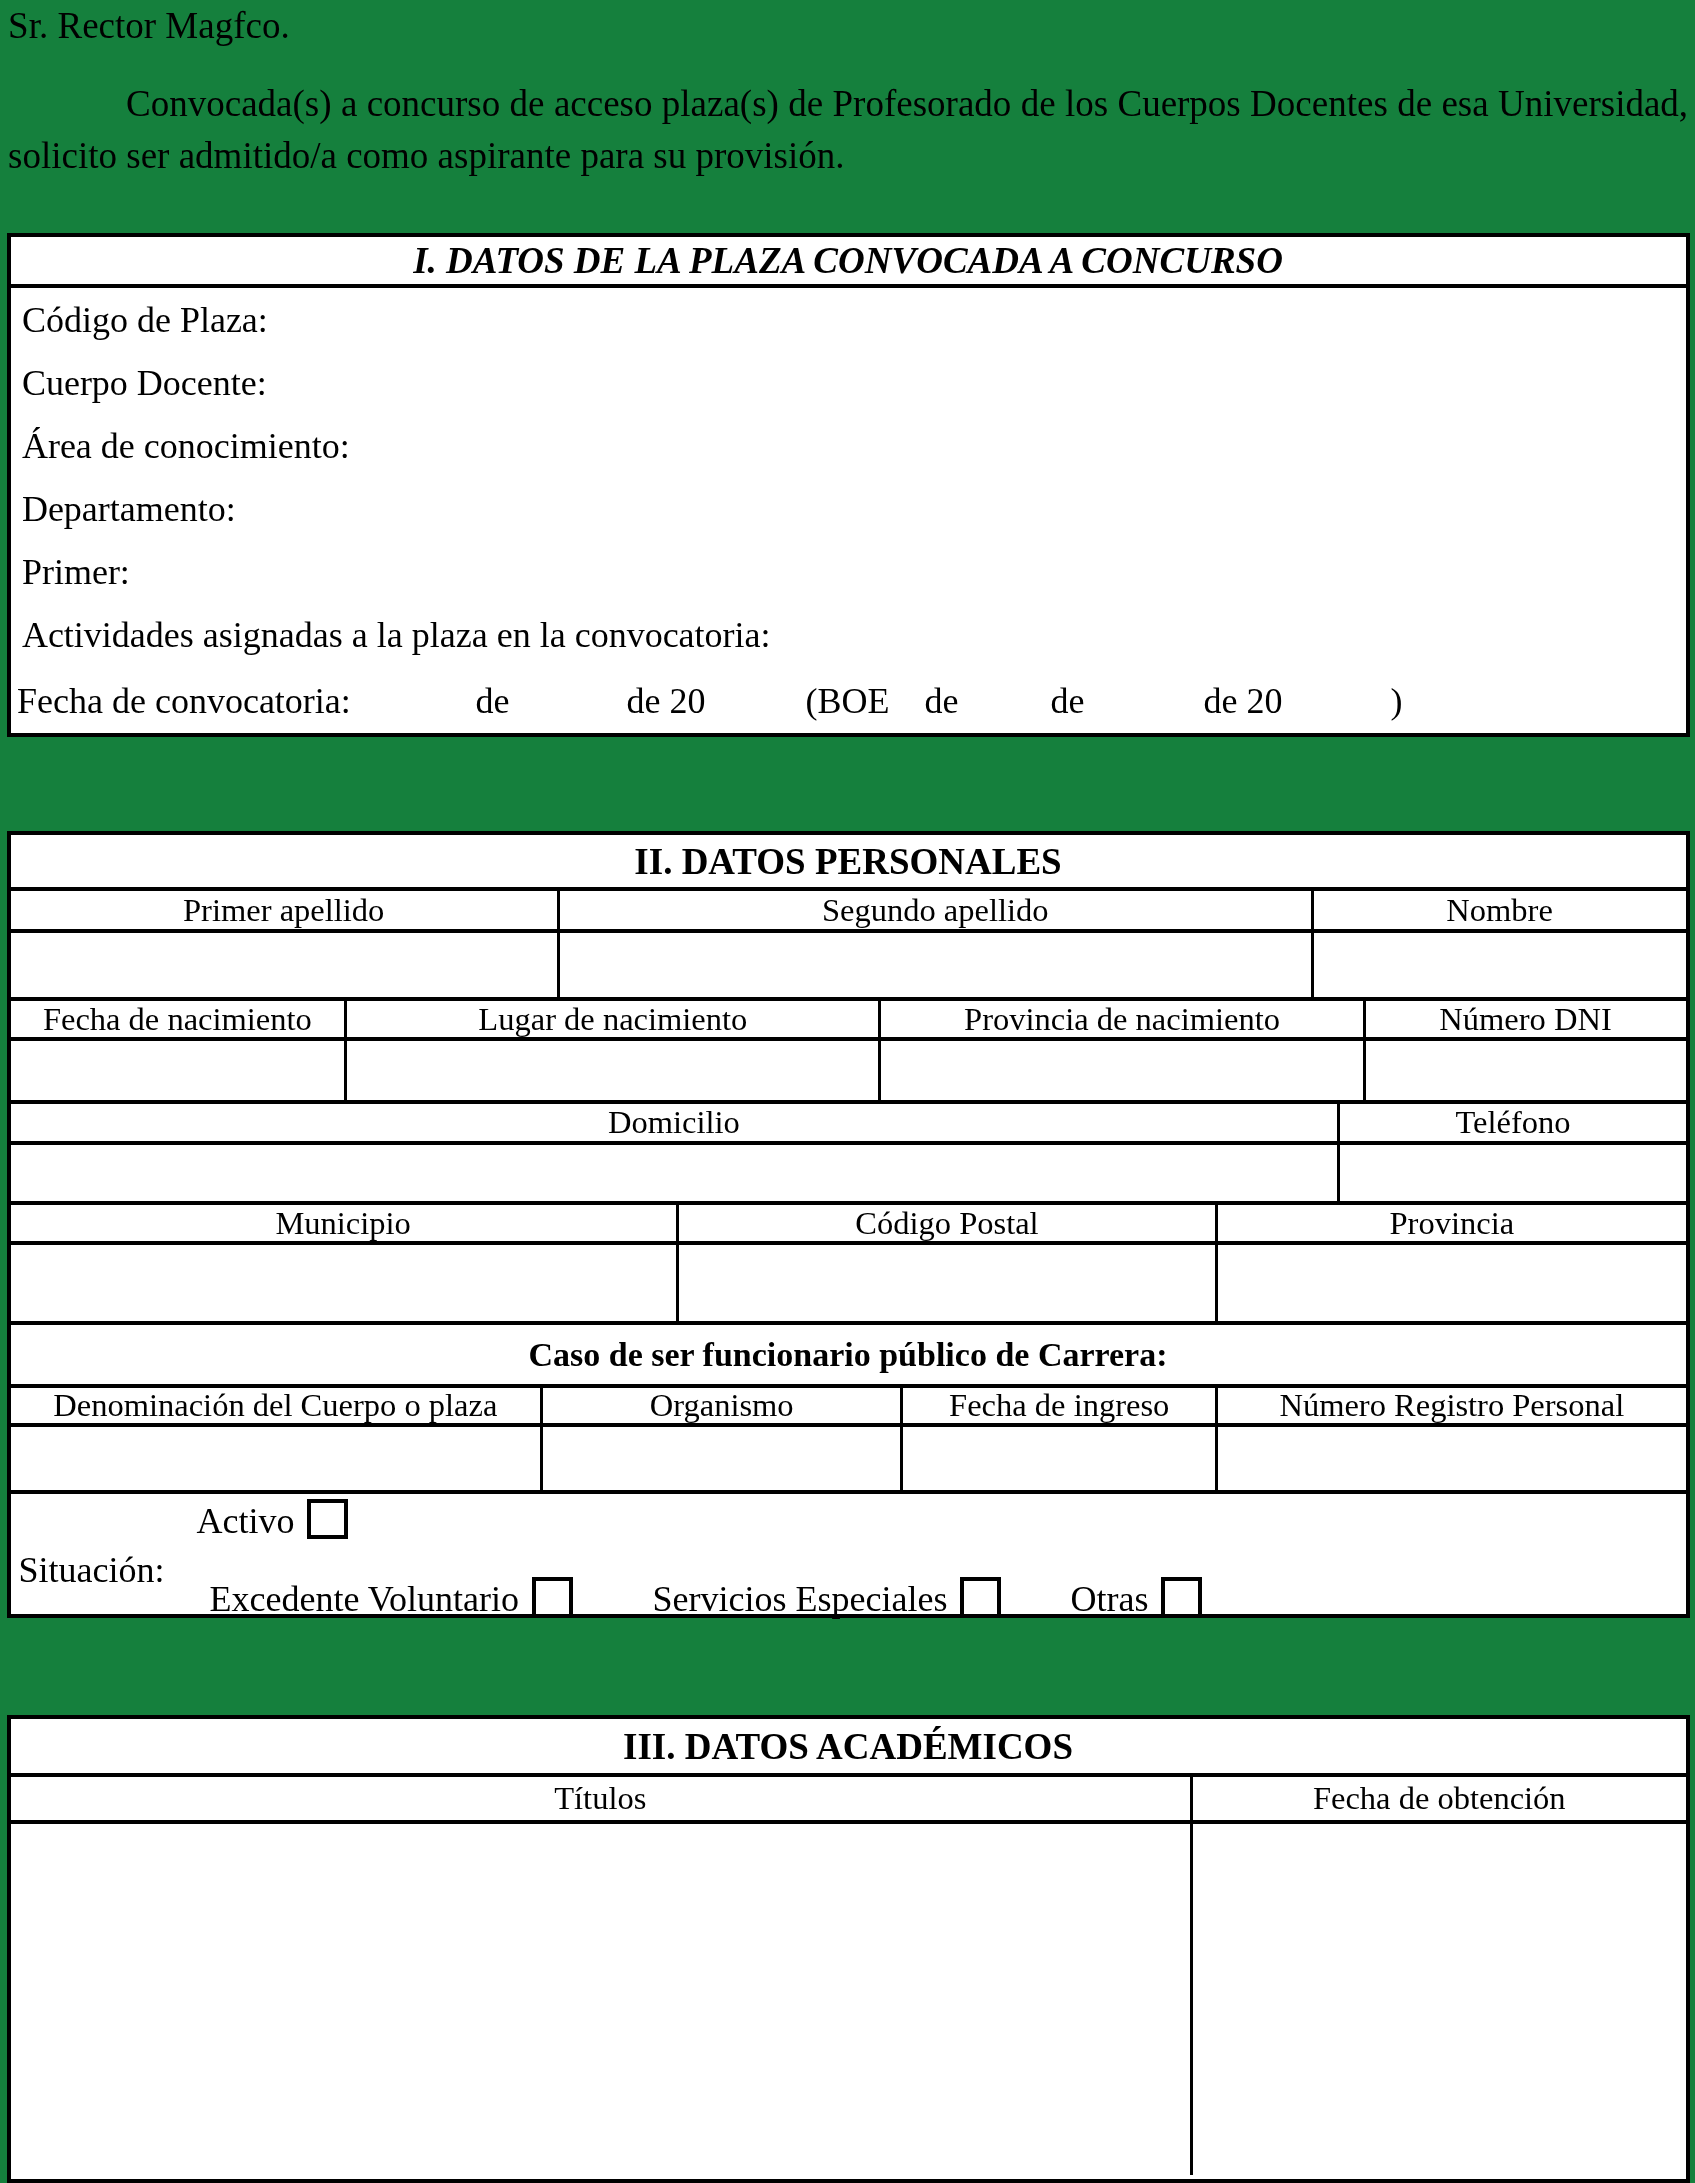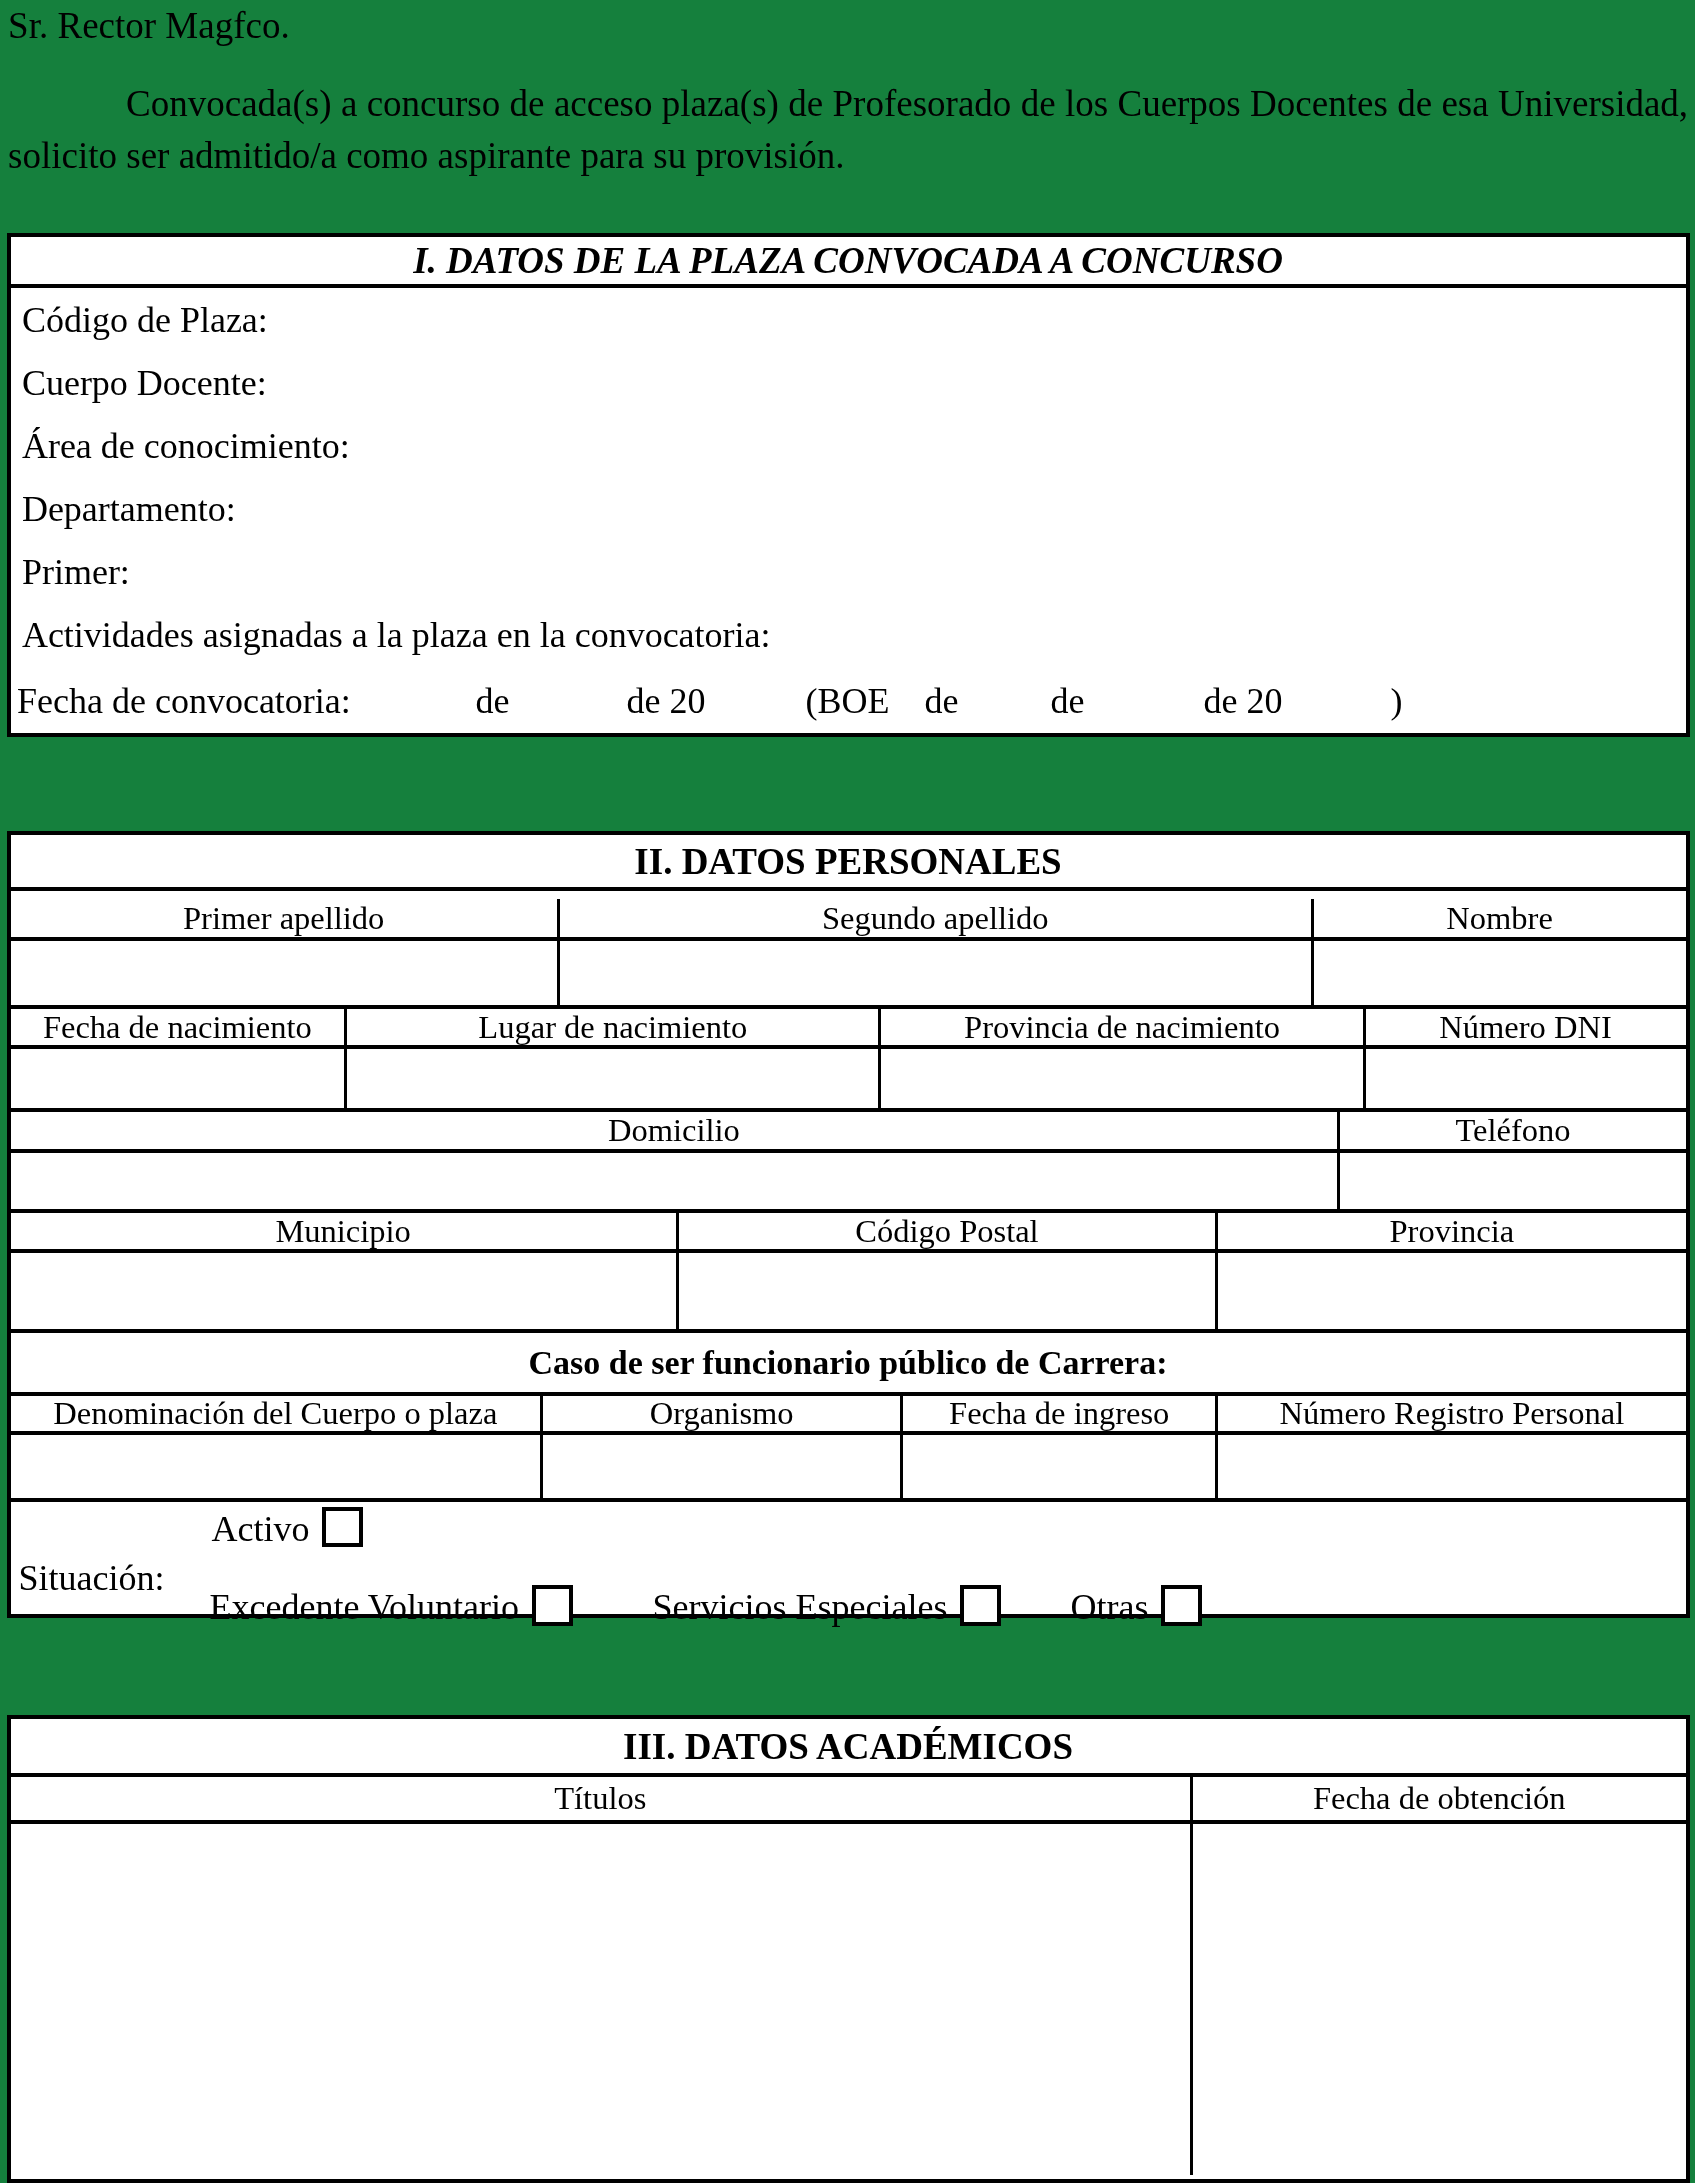--- a/index.html
+++ b/index.html
@@ -48,33 +48,33 @@
   .row .c{
     box-sizing:border-box;display:flex;align-items:center;justify-content:center;
     font-size:32.5px;text-align:center;overflow:hidden;
   }
   .row .c:not(:last-child){border-right:3.2px solid #000;}
   .rA{grid-template-columns:32.8% 45% 22.2%;}
   .rB{grid-template-columns:20.1% 31.9% 28.9% 19.1%;}
   .rC{grid-template-columns:79.4% 20.6%;}
   .rD{grid-template-columns:39.9% 32.2% 27.9%;}
   .rE{grid-template-columns:31.8% 21.5% 18.8% 27.9%;}
-  .hA{height:42px;margin-top:8px;}.bA{height:68px;}
+  .hA{height:42px;}.bA{height:68px;}
   .hB{height:40px;}.bB{height:63px;}
   .hC{height:41px;}.bC{height:60px;}
   .hD{height:40px;}.bD{height:80px;}
   .hE{height:39px;}.bE{height:67px;}
   .caso{
     height:63px;box-sizing:border-box;border-bottom:4.1px solid #000;
     display:flex;align-items:center;justify-content:center;
     font-weight:bold;font-size:34px;
   }
   .sit{position:relative;height:122px;font-size:36px;}
   .sit-label{position:absolute;left:8.1px;top:55px;}
-  .sit-row1{position:absolute;left:201px;top:4.9px;white-space:nowrap;}
+  .sit-row1{position:absolute;left:186px;top:4.9px;white-space:nowrap;}
   .sit-grp{position:absolute;top:0;white-space:nowrap;}
   .sit-row2{position:absolute;left:0;top:83px;width:100%;height:45px;}
   .cb{
     display:inline-block;width:32.5px;height:32.5px;
     border:4.1px solid #000;vertical-align:-6.5px;margin-left:13px;
     background:#fff;
   }
   .s3cols{grid-template-columns:70.6% 29.4%;}
   .s3-head{height:47px;}
   .s3-body{height:351px;border-bottom:none;}

